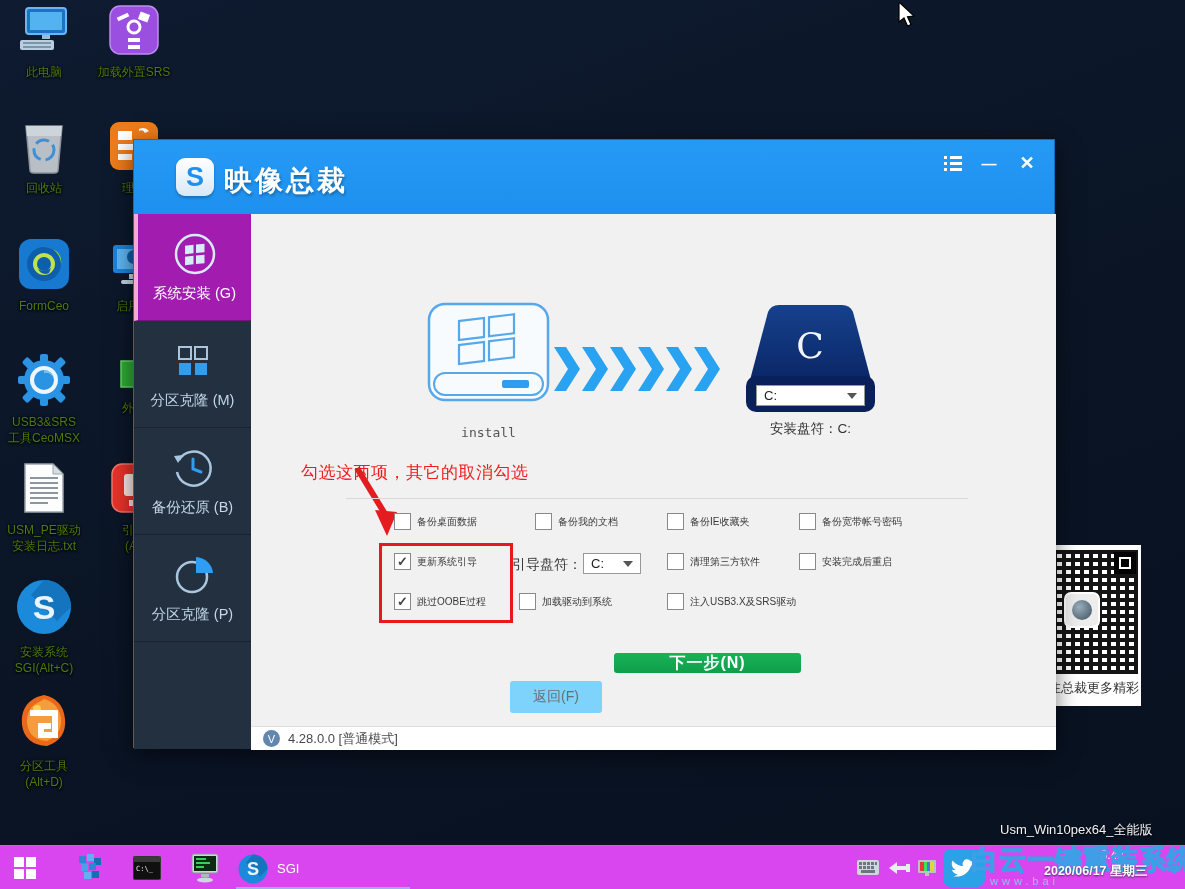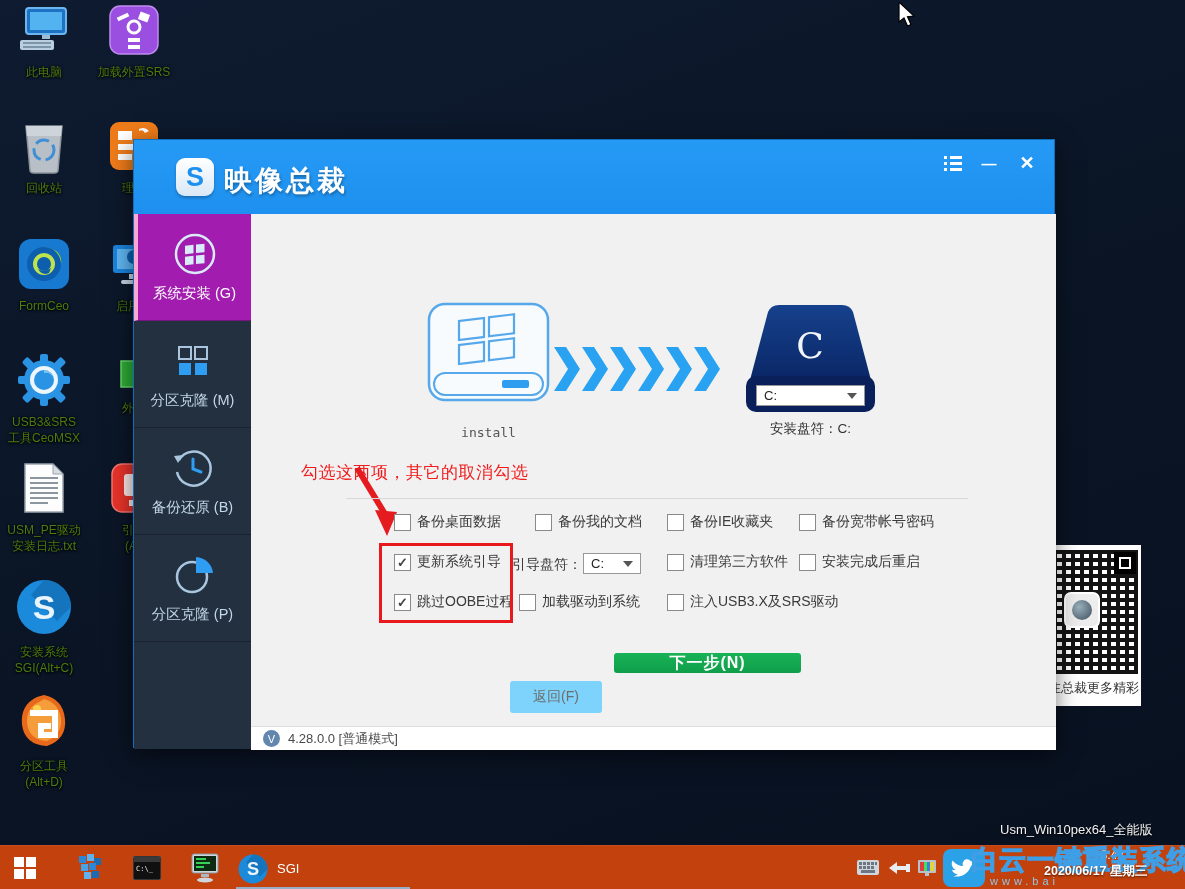--- a/index.html
+++ b/index.html
@@ -30,33 +30,33 @@
          border-bottom:1px solid rgba(0,0,0,.28);}
   .sitem .slabel{margin-top:8px;font-size:14.5px;color:#c2d6e8;}
   .sitem.active{background:#a21caf;border-left:4px solid #f9a8d4;}
   .sitem.active .slabel{color:#fff;}
   
   #main{left:117px;top:74px;width:805px;height:512px;background:#f1f1f2;}
   .cb{position:absolute;display:flex;align-items:center;cursor:pointer;}
   .cb .box{width:15px;height:15px;background:#fff;border:1px solid #8a8a8a;margin-right:6px;
            display:flex;align-items:center;justify-content:center;font-size:13px;color:#444;
            line-height:15px;font-weight:bold;}
-  .cb .lbl{font-size:14px;color:#3a3a3a;}
+  .cb .lbl{font-size:10px;color:#3a3a3a;}
   .ddl{position:absolute;background:#fff;border:1px solid #979797;display:flex;align-items:center;
        justify-content:space-between;padding:0 7px;box-sizing:border-box;cursor:pointer;}
   .caret{width:0;height:0;border-left:5px solid transparent;border-right:5px solid transparent;
          border-top:6px solid #555;}
   .btn{position:absolute;display:flex;align-items:center;justify-content:center;cursor:pointer;
        border-radius:3px;}
   #statusbar{left:117px;top:586px;width:805px;height:23px;background:#fff;border-top:1px solid #dedede;
        display:flex;align-items:center;}
   .vbadge{width:17px;height:17px;border-radius:50%;background:#6286ad;color:#fff;font-size:11px;
        display:flex;align-items:center;justify-content:center;margin:0 8px 0 12px;}
   
-  #taskbar{left:0;top:845px;width:1185px;height:44px;background:#c2410c;z-index:30;
+  #taskbar{left:0;top:845px;width:1185px;height:44px;background:#d946ef;z-index:30;
            border-top:1px solid rgba(255,255,255,.07);}
   .tbicon{position:absolute;display:flex;align-items:center;justify-content:center;cursor:pointer;}
   
   #qrpanel{left:1016px;top:545px;width:125px;height:161px;background:#fff;z-index:2;}
   .finder{position:absolute;width:22px;height:22px;border:5px solid #000;box-sizing:border-box;background:#fff;}
   .finder::after{content:"";position:absolute;inset:2px;background:#000;}
   
   .redtext{color:#f11c1c;font-size:17px;letter-spacing:.5px;}
   .redrect{border:3px solid #e8191c;}
   

